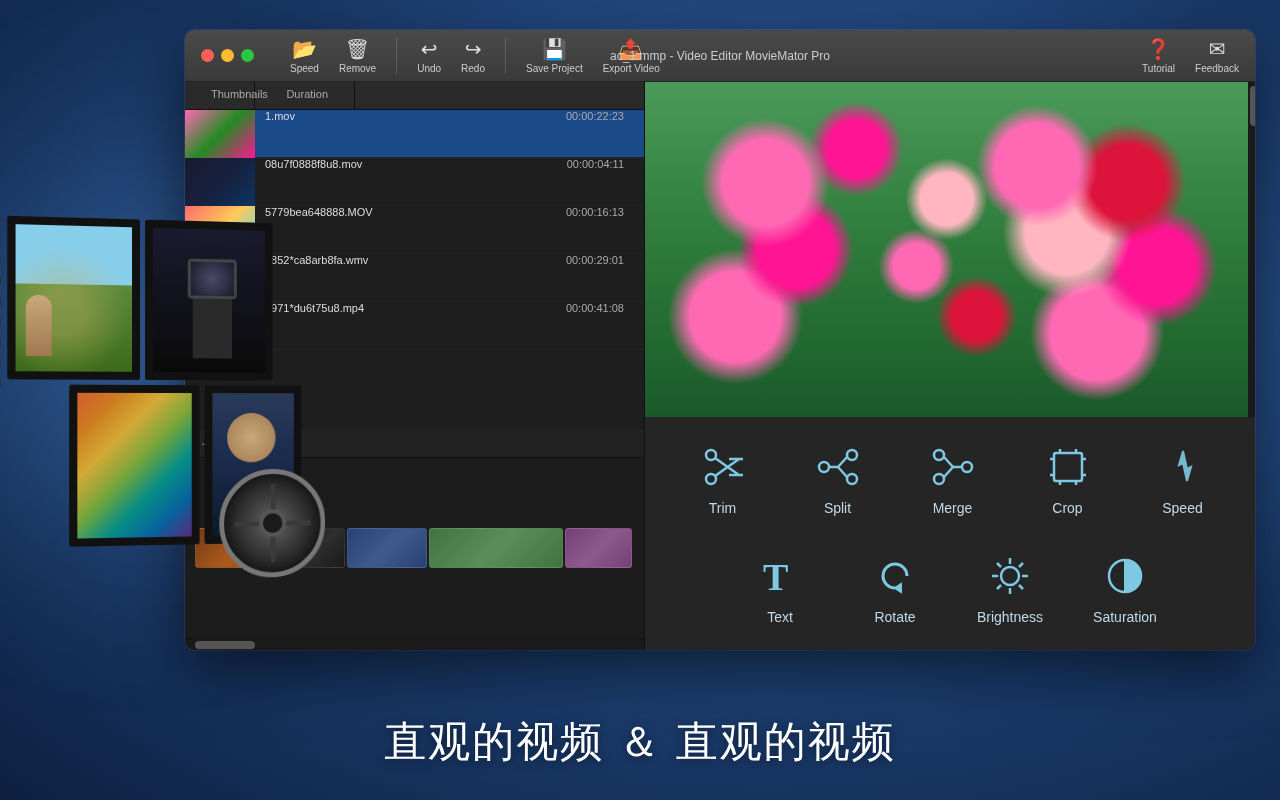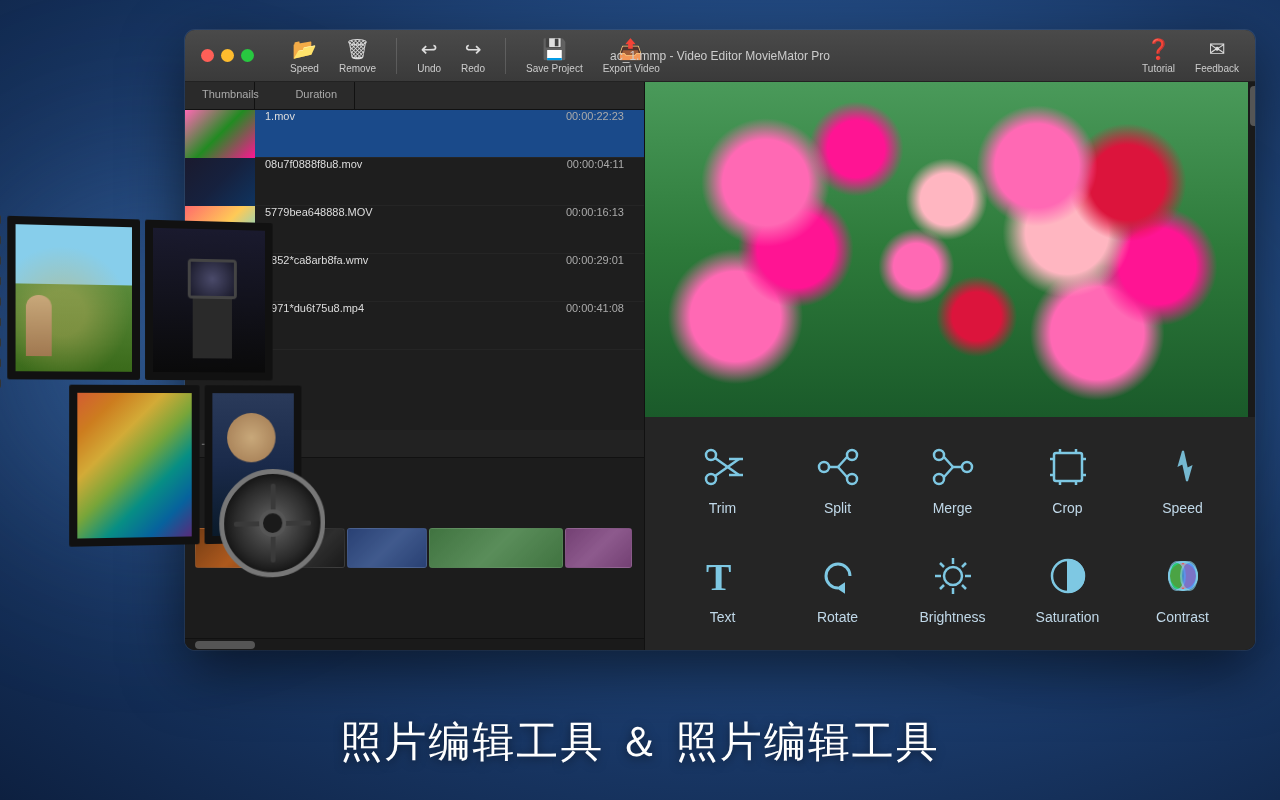--- a/index.html
+++ b/index.html
@@ -122,21 +122,21 @@
       border-right: 1px solid #111;
     }
 
     .file-panel-header {
       display: flex;
       background: #2a2a2a;
       border-bottom: 1px solid #111;
       height: 28px;
     }
     .file-col {
-      padding: 6px 17px;
+      padding: 6px 26px;
       font-size: 11px;
       color: #aaa;
       border-right: 1px solid #111;
     }
     .file-col-thumb { width: 70px; }
     .file-col-clip { flex: 1; }
     .file-col-duration { width: 100px; text-align: right; }
 
     .file-list {
       flex: 1;
@@ -592,31 +592,20 @@
           <div class="tool-item">
             <div class="tool-icon">
               <svg viewBox="0 0 44 44">
                 <circle cx="22" cy="22" r="16" stroke="#7ec8e3" stroke-width="2.5" fill="none"></circle>
                 <path d="M22 6 A16 16 0 0 1 22 38 Z" fill="#7ec8e3"></path>
               </svg>
             </div>
             <span class="tool-label">Saturation</span>
           </div>
 
-          <div class="tool-item">
-            <div class="tool-icon">
-              <svg viewBox="0 0 44 44">
-                <circle cx="22" cy="22" r="14" fill="#ff4444"></circle>
-                <circle cx="22" cy="22" r="14" fill="none"></circle>
-                <ellipse cx="16" cy="22" rx="8" ry="14" fill="#00cc44" opacity="0.7"></ellipse>
-                <ellipse cx="28" cy="22" rx="8" ry="14" fill="#4488ff" opacity="0.7"></ellipse>
-              </svg>
-            </div>
-            <span class="tool-label">Contrast</span>
-          </div>
         </div>
       </div>
     </div>
 
   </div>
 </div>
 
 <div style="position:absolute; left:-10px; top:210px; width:340px; height:400px; z-index:10; transform: perspective(600px) rotateY(5deg);">
 
   <div style="position:absolute; left:20px; top:10px; width:130px; height:160px; border:8px solid #111; background: linear-gradient(135deg, #3a2a1a, #6b4c2a, #8b6914); overflow:hidden; border-radius:2px;">
@@ -665,13 +654,13 @@
     <div style="width:10px;height:8px;background:#333;border-radius:1px;"></div>
     <div style="width:10px;height:8px;background:#333;border-radius:1px;"></div>
     <div style="width:10px;height:8px;background:#333;border-radius:1px;"></div>
     <div style="width:10px;height:8px;background:#333;border-radius:1px;"></div>
     <div style="width:10px;height:8px;background:#333;border-radius:1px;"></div>
     <div style="width:10px;height:8px;background:#333;border-radius:1px;"></div>
     <div style="width:10px;height:8px;background:#333;border-radius:1px;"></div>
   </div>
 </div>
 
-<div class="bottom-text">照片编辑工具 ＆  照片编辑工具</div>
+<div class="bottom-text">直观的视频 ＆  直观的视频</div>
 
 </body></html>

